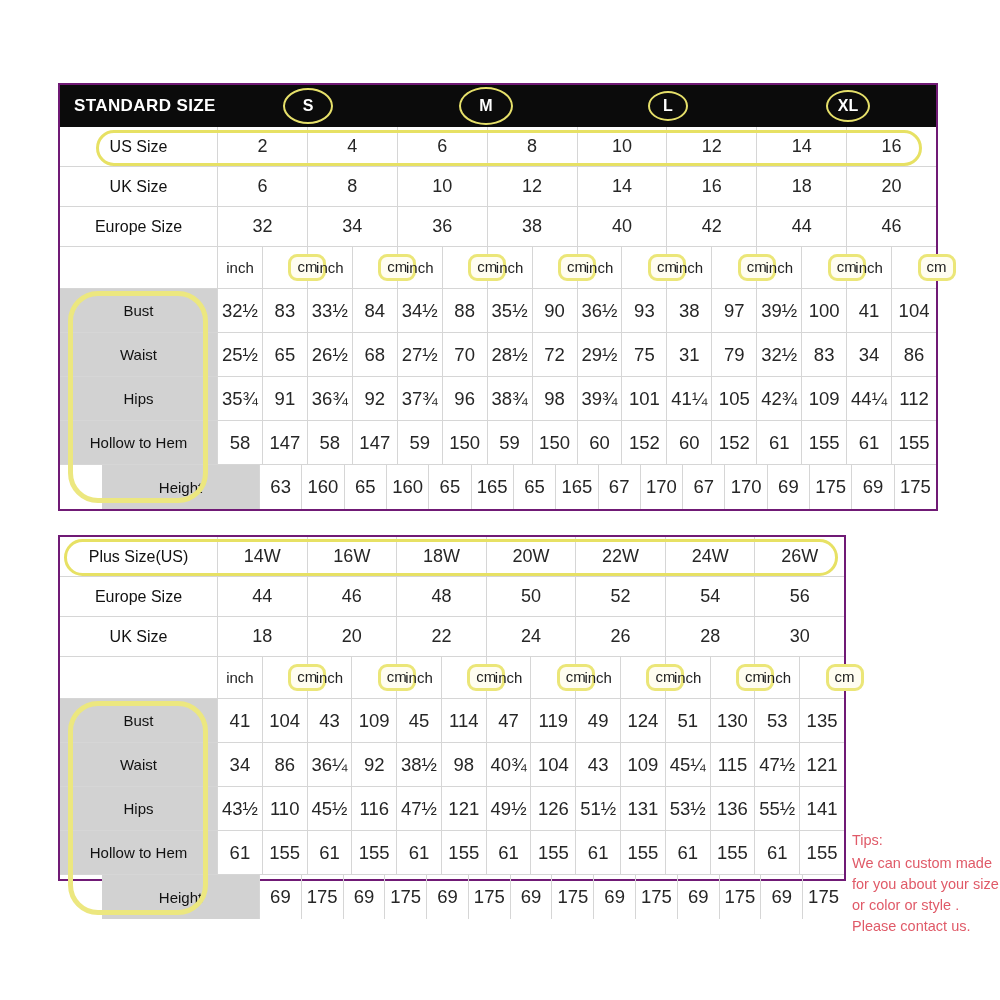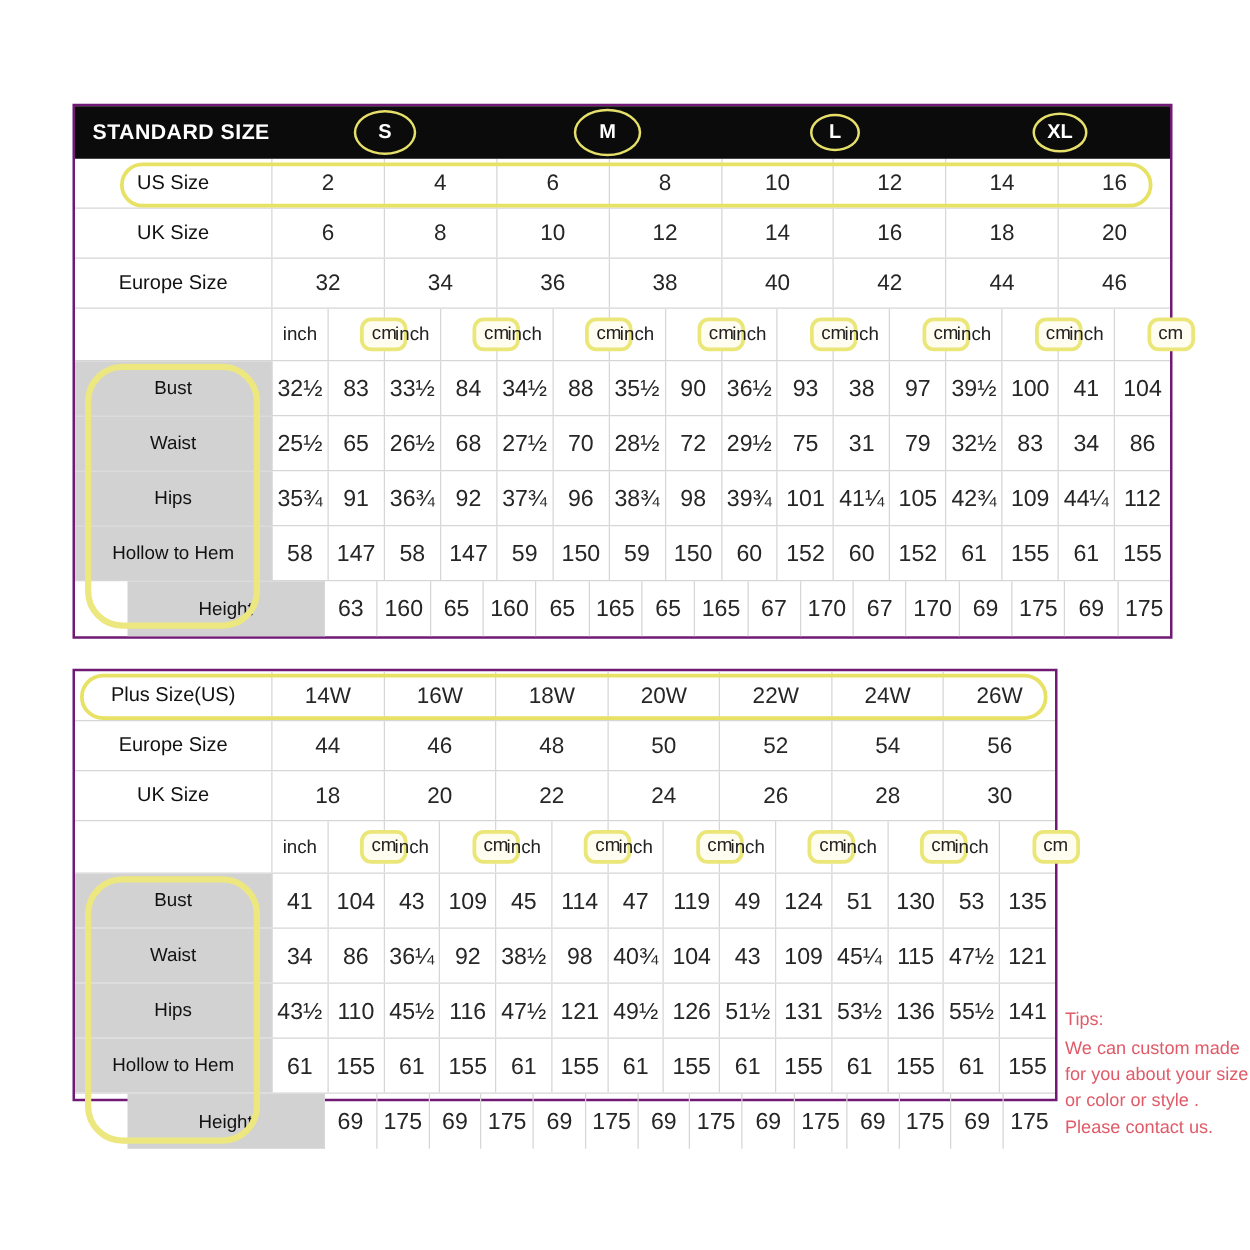--- a/index.html
+++ b/index.html
@@ -60,21 +60,21 @@
     position:absolute;border:5px solid #ece77f;border-radius:30px;
     pointer-events:none;box-sizing:border-box;
   }
   #std-us-hl{left:36px;top:45px;width:826px;height:36px;}
   #std-label-hl{left:8px;top:206px;width:140px;height:212px;}
   #plus-row-hl{left:4px;top:2px;width:774px;height:37px;}
   #plus-label-hl{left:8px;top:164px;width:140px;height:214px;}
 
   
   #tips{
-    position:absolute;left:852px;top:806px;width:148px;
+    position:absolute;left:852px;top:830px;width:148px;
     color:#e05a68;font-size:14.5px;line-height:21px;white-space:nowrap;
   }
   #tips .tips-title{margin-bottom:2px;}
 </style>
 </head>
 <body>
 
 <div class="tbl" id="std-table">
   <div class="hdr">
     <span class="hdr-title">STANDARD SIZE</span>

